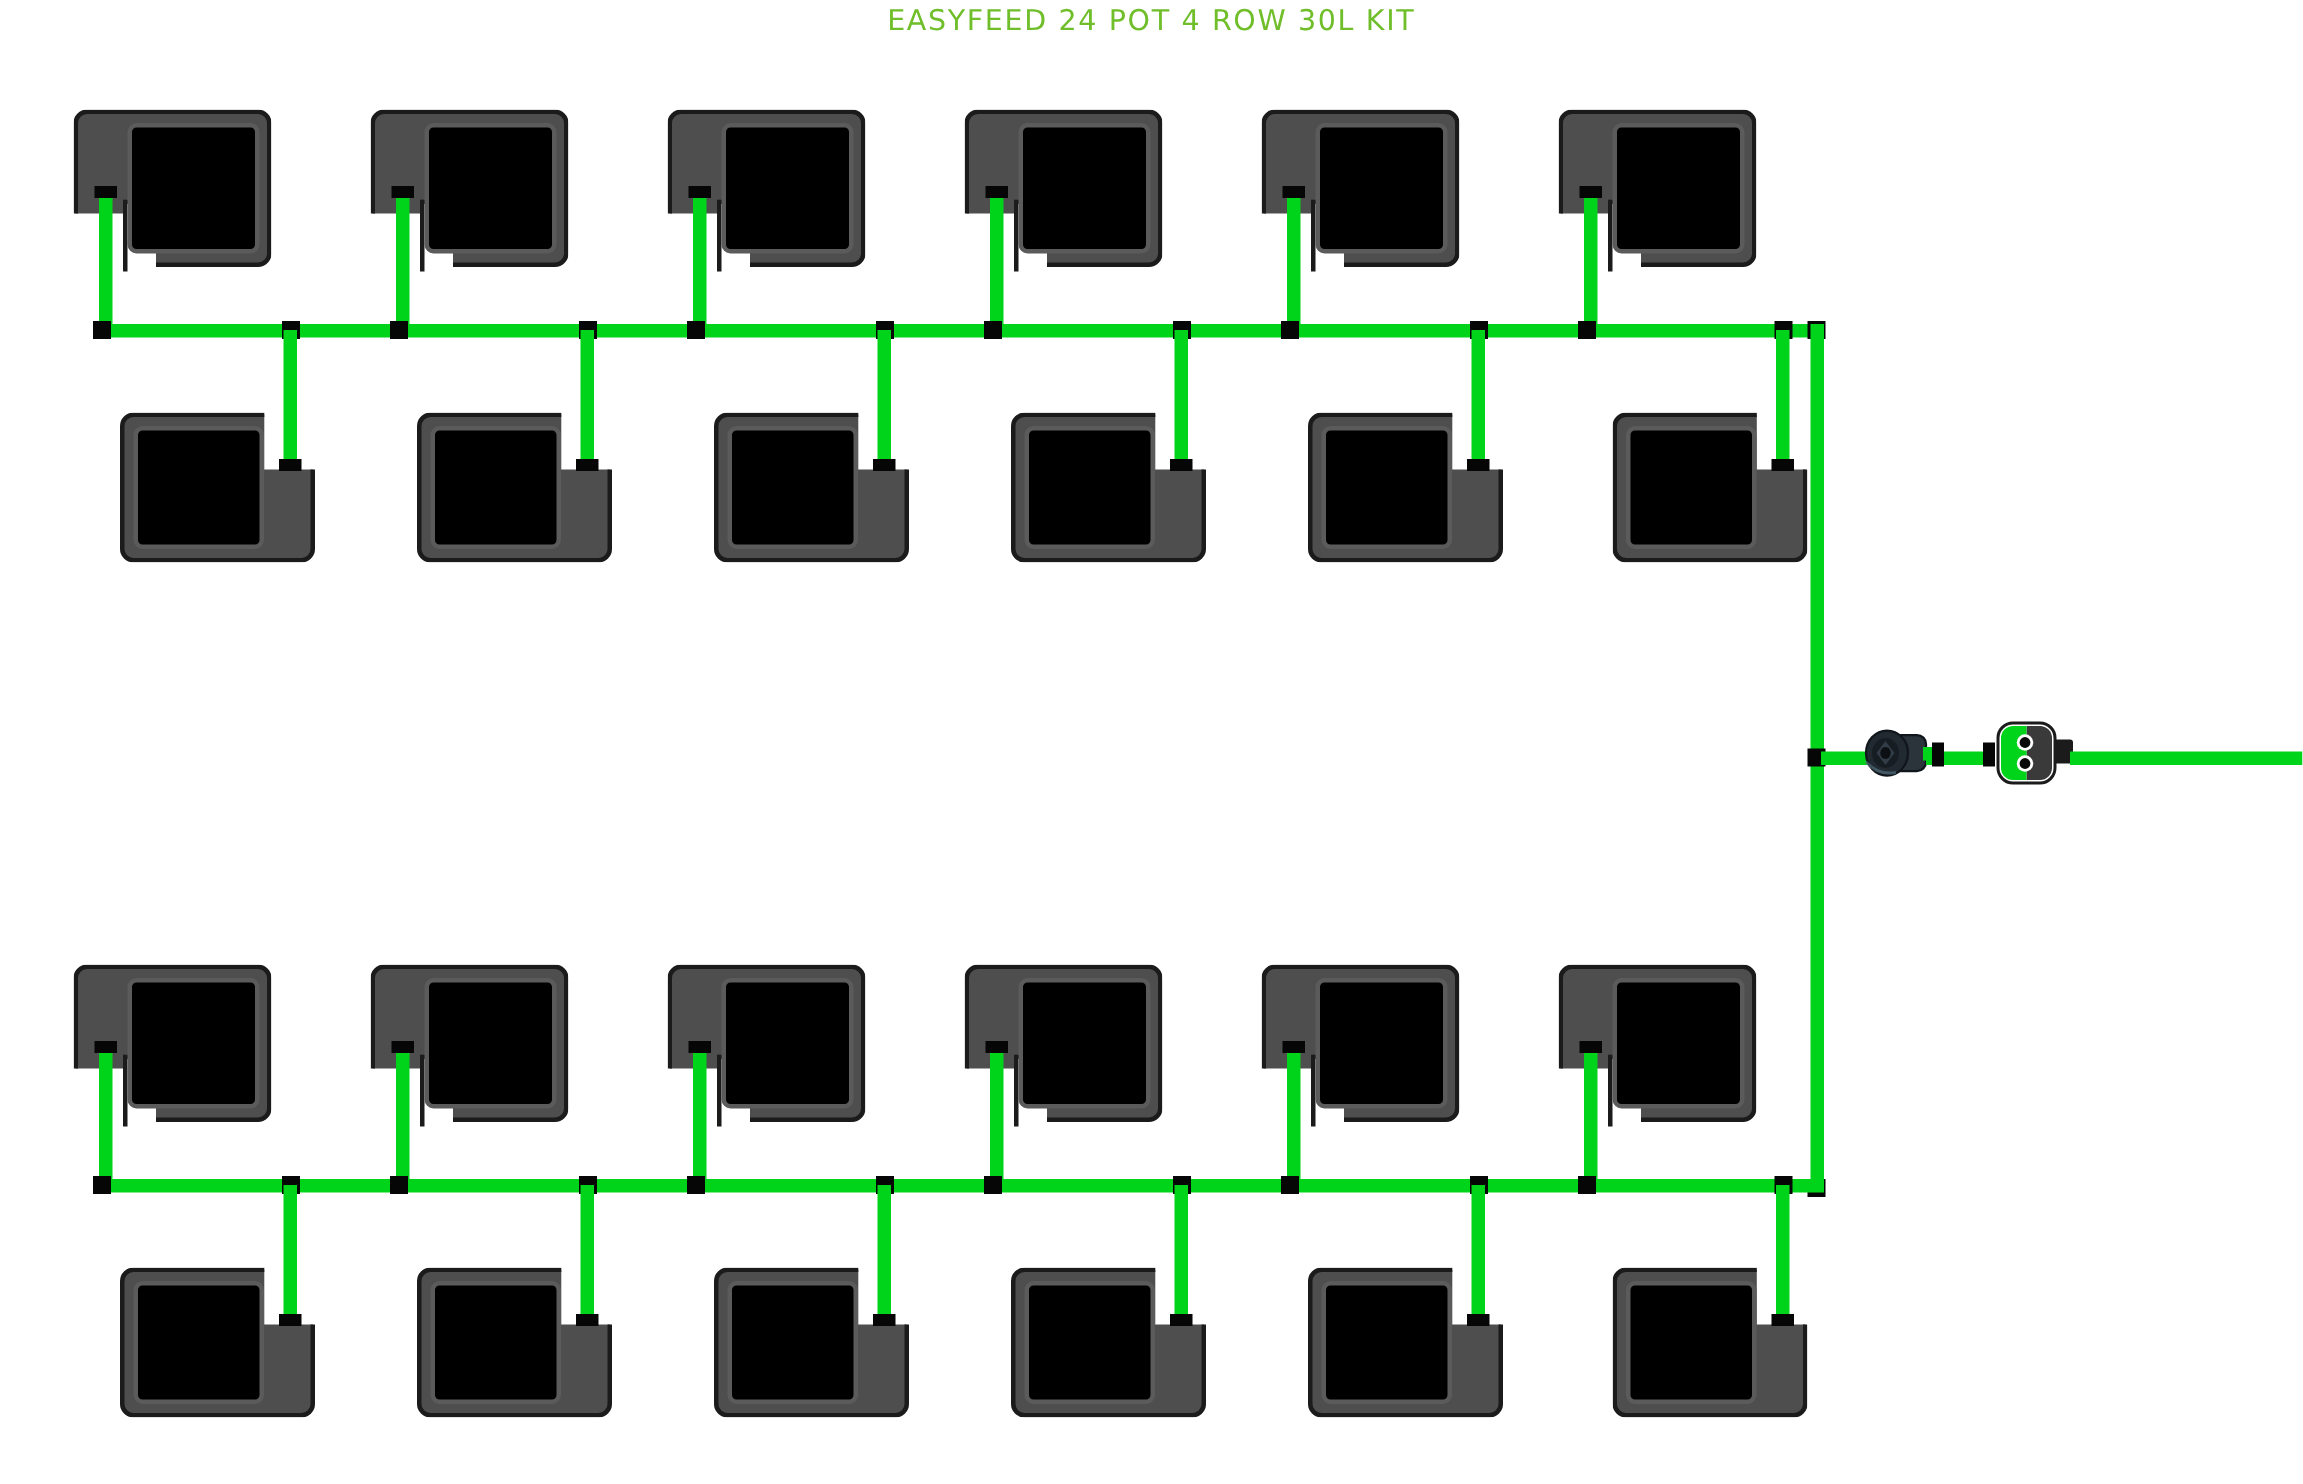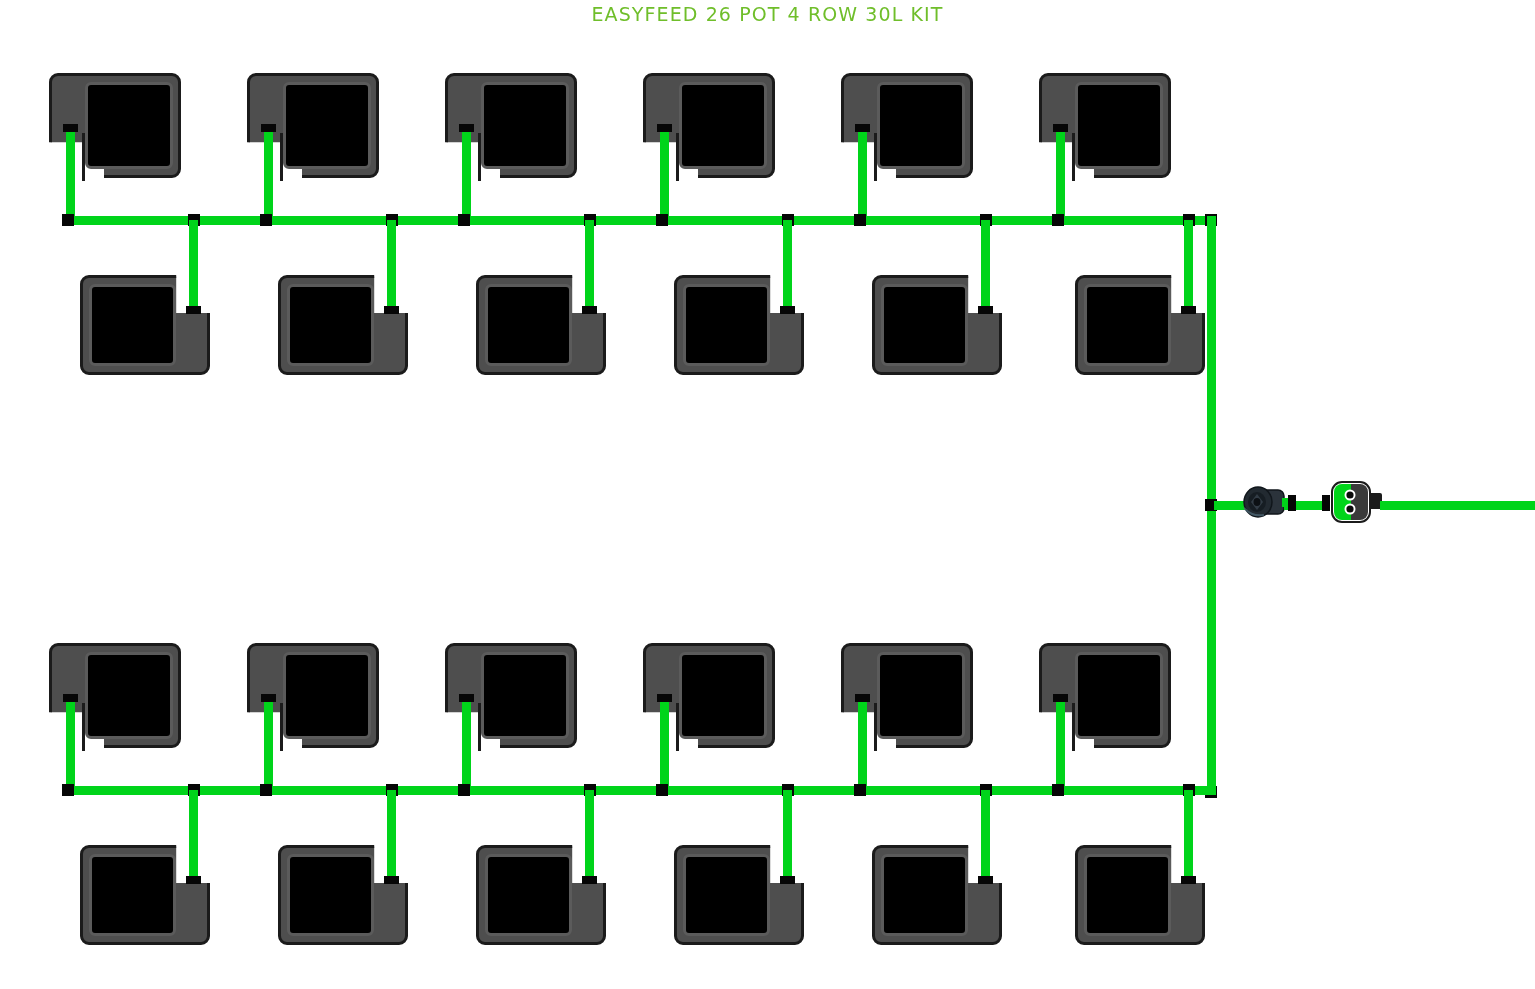--- a/index.html
+++ b/index.html
@@ -78,21 +78,21 @@
 
   
   .pump{position:absolute;}
   .tap{position:absolute;}
 </style>
 </head>
 <body>
 
 <div id="stage">
 
-  <div class="title">EASYFEED 26 POT 4 ROW 30L KIT</div>
+  <div class="title">EASYFEED 24 POT 4 ROW 30L KIT</div>
 
   <div class="pot pot-a" style="left:49px;top:73px;">
       <div class="body"></div>
       <div class="notch"></div>
       <div class="notch-edge"></div>
       <div class="notch-top"></div>
       <div class="inner"></div>
     </div>
   <div class="pot pot-a" style="left:247px;top:73px;">
       <div class="body"></div>

